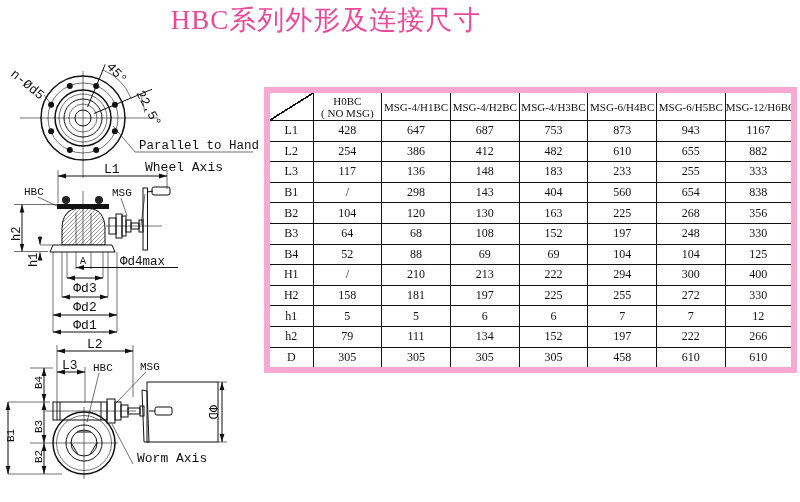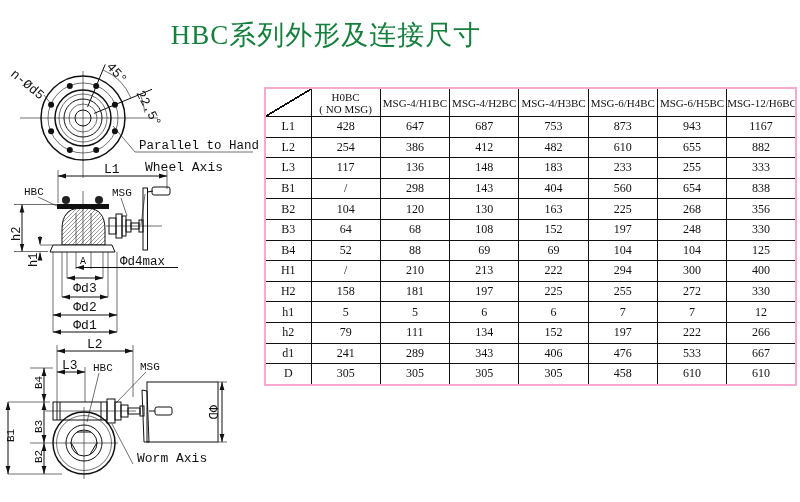--- a/index.html
+++ b/index.html
@@ -1,22 +1,22 @@
 <!DOCTYPE html>
 <html><head>
 <meta charset="utf-8">
 <style>
   html,body{margin:0;padding:0;background:#fff;}
   #stage{position:relative;width:800px;height:502px;background:#ffffff;overflow:hidden;
          font-family:"Liberation Serif",serif;color:#111;}
-  #title{position:absolute;left:0;top:17px;width:652px;text-align:center;
-         font-size:27px;letter-spacing:1px;font-family:"Liberation Serif",serif;color:#15803d;}
+  #title{position:absolute;left:0;top:2px;width:652px;text-align:center;
+         font-size:27px;letter-spacing:1px;font-family:"Liberation Serif",serif;color:#ec4899;}
   
   #dimtable{position:absolute;left:264px;top:87px;width:533px;border-collapse:collapse;
-            table-layout:fixed;border:2px solid #f9a8d4;background:#fff;}
+            table-layout:fixed;border:6px solid #f9a8d4;background:#fff;}
   #dimtable th,#dimtable td{border:1px solid #111;text-align:center;vertical-align:middle;
             font-weight:normal;overflow:hidden;white-space:nowrap;}
   #dimtable thead th{height:27px;font-size:11px;line-height:12px;padding:0;}
   #dimtable thead th.h-first{white-space:pre-line;}
   #dimtable tbody td{height:19.6px;font-size:12px;padding:0;}
   #dimtable col.c0{width:46px;}
   .corner{background:
      linear-gradient(to bottom right,transparent 48.5%,#111 48.5%,#111 52%,transparent 52%);}
   
   #drawings{position:absolute;left:0;top:45px;}
@@ -326,30 +326,20 @@
           <td>h2</td>
           <td>79</td>
           <td>111</td>
           <td>134</td>
           <td>152</td>
           <td>197</td>
           <td>222</td>
           <td>266</td>
         </tr>
         <tr>
-          <td>d1</td>
-          <td>241</td>
-          <td>289</td>
-          <td>343</td>
-          <td>406</td>
-          <td>476</td>
-          <td>533</td>
-          <td>667</td>
-        </tr>
-        <tr>
           <td>D</td>
           <td>305</td>
           <td>305</td>
           <td>305</td>
           <td>305</td>
           <td>458</td>
           <td>610</td>
           <td>610</td>
         </tr>
       </tbody>

